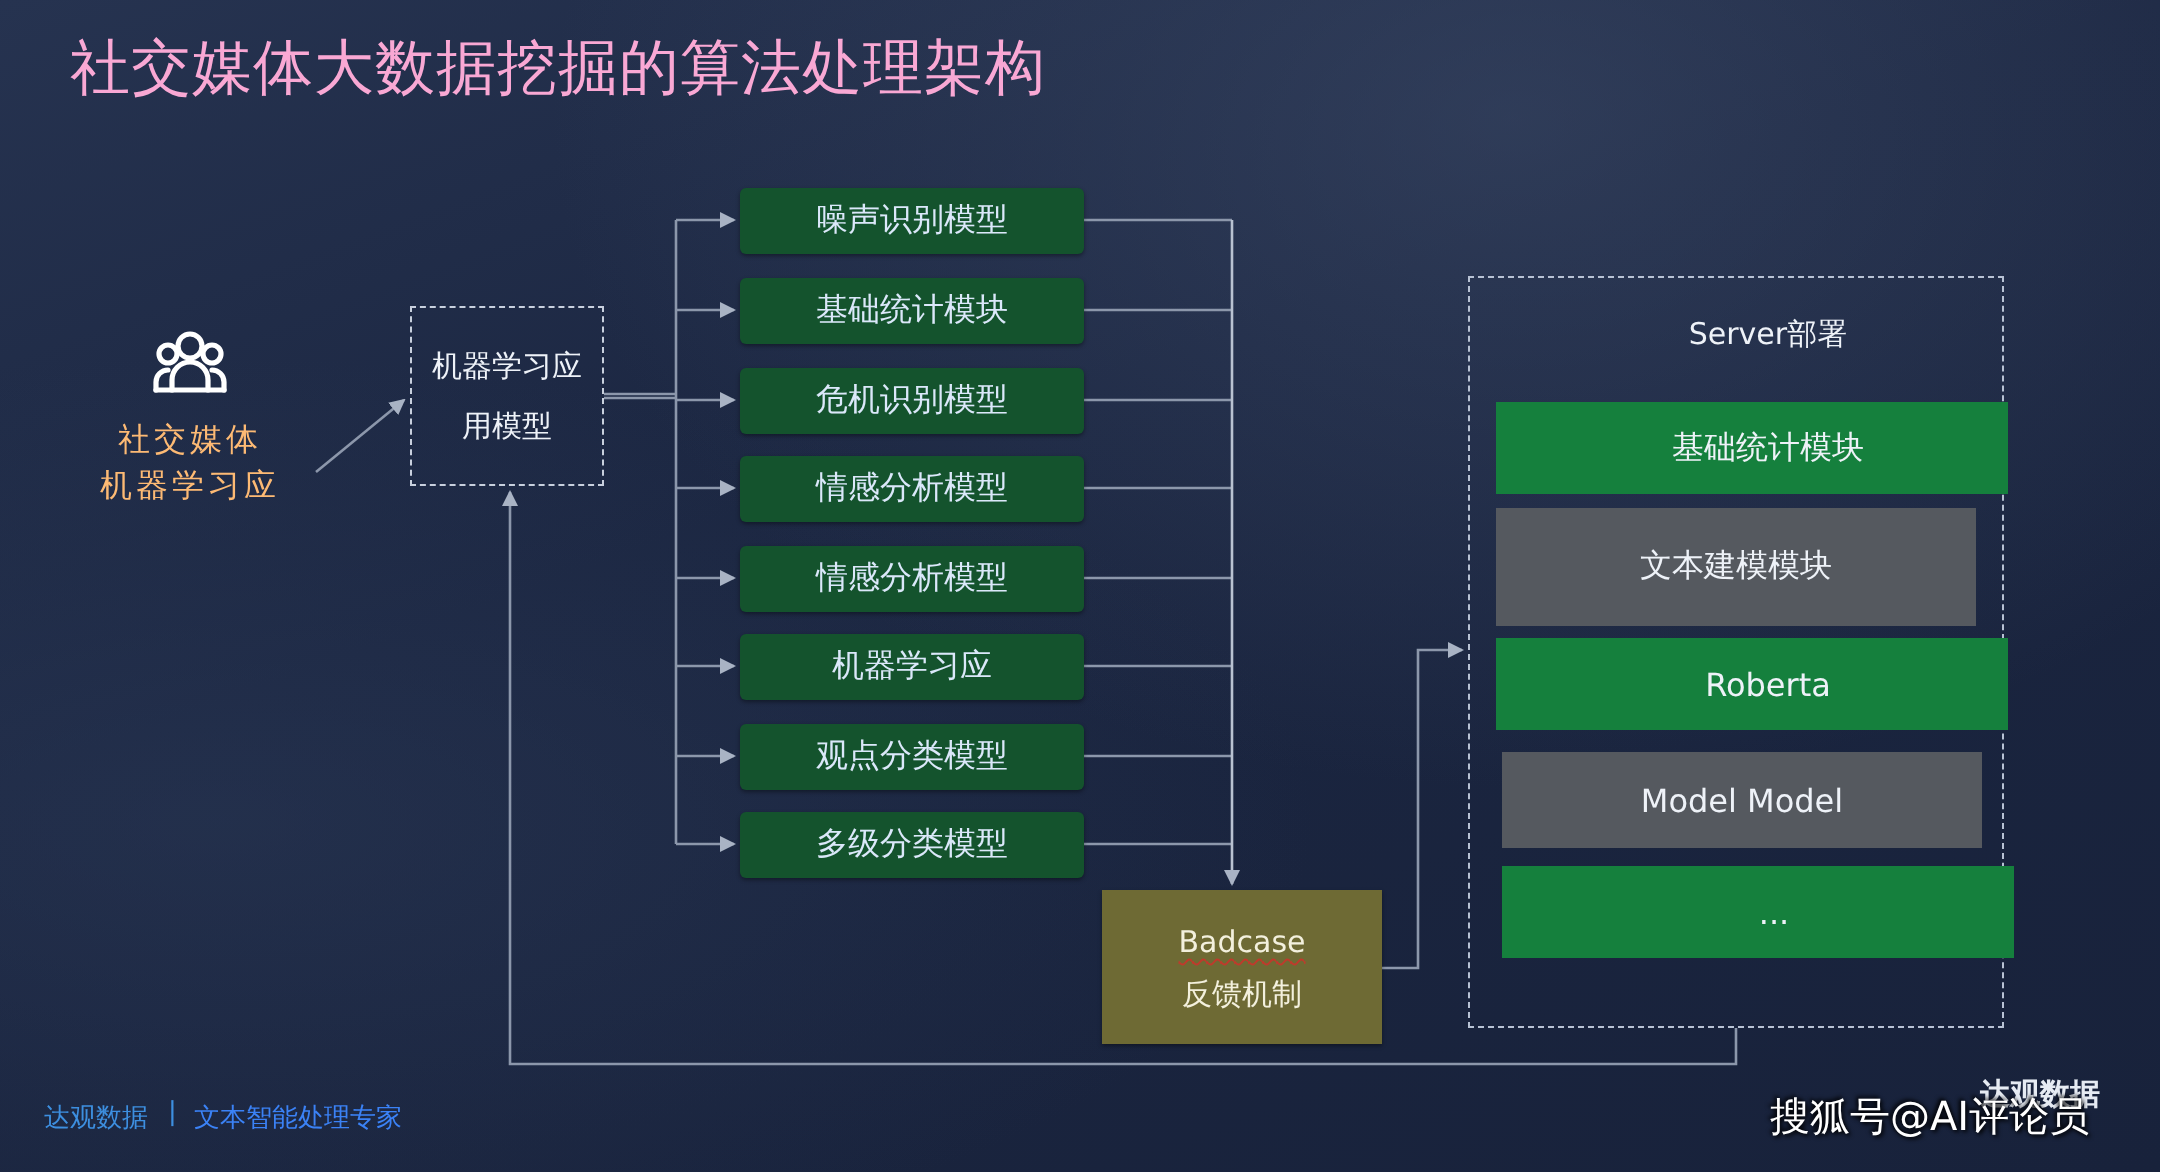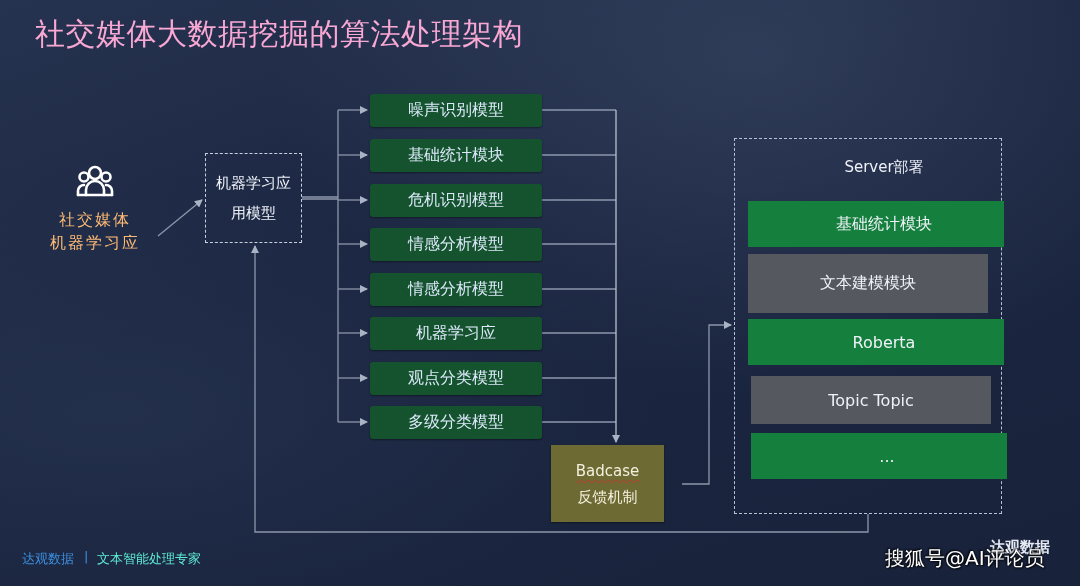--- a/index.html
+++ b/index.html
@@ -28,39 +28,39 @@
     border: 1px dashed #c8d0de; box-sizing: border-box;
     display: flex; align-items: center; justify-content: center; text-align: center;
     font-size: 15px; line-height: 30px; color: #eef2f8; padding: 0 6px;
   }
   .model {
     left: 370px; width: 172px; height: 33px; background: #14532d;
     border-radius: 3px; display: flex; align-items: center; justify-content: center;
     font-size: 16px; color: #dbe8fa; box-shadow: 0 1px 2px rgba(0,0,0,0.4);
   }
   .badcase {
-    left: 551px; top: 445px; width: 113px; height: 77px; background: #6e6a34;
+    left: 551px; top: 445px; width: 140px; height: 77px; background: #6e6a34;
     display: flex; flex-direction: column; align-items: center; justify-content: center;
     font-size: 15px; line-height: 26px; color: #f3f0dd; box-shadow: 0 1px 2px rgba(0,0,0,0.4);
   }
   .badcase .en { text-decoration: underline wavy #c0392b; text-decoration-thickness: 1px; text-underline-offset: 3px; }
   .server {
     left: 734px; top: 138px; width: 268px; height: 376px;
     border: 1px dashed #b8c2d4; box-sizing: border-box;
   }
   .server-title { left: 750px; top: 158px; width: 268px; text-align: center; font-size: 15px; color: #eef2f8; }
   .srv-item {
     left: 748px; width: 240px; height: 46px; display: flex; align-items: center; justify-content: center;
     font-size: 16px; color: #eef2f8;
   }
   .srv-blue { background: #15803d; padding-left: 16px; }
   .srv-gray { background: #55595f; }
   .footer-brand { left: 22px; top: 550px; font-size: 13px; color: #3d8fe0; }
   .footer-sep { left: 84px; top: 549px; font-size: 13px; color: #3d8fe0; }
-  .footer-tag { left: 97px; top: 550px; font-size: 13px; color: #5eead4; }
+  .footer-tag { left: 97px; top: 550px; font-size: 13px; color: #3b82f6; }
   .corner-logo { left: 990px; top: 538px; font-size: 15px; color: #e6ebf3; font-weight: bold; }
   .watermark {
     left: 885px; top: 545px; font-size: 20px; color: #ffffff; font-weight: normal;
     text-shadow: 1px 1px 2px #000, -1px -1px 2px #000;
   }
   svg.lines { position: absolute; left: 0; top: 0; }
 </style>
 </head>
 <body>
 
@@ -141,20 +141,20 @@
 <div class="abs badcase">
   <div class="en">Badcase</div>
   <div>反馈机制</div>
 </div>
 
 <div class="abs server"></div>
 <div class="abs server-title">Server部署</div>
 <div class="abs srv-item srv-blue" style="top:201px">基础统计模块</div>
 <div class="abs srv-item srv-gray" style="top:254px; height:59px">文本建模模块</div>
 <div class="abs srv-item srv-blue" style="top:319px">Roberta</div>
-<div class="abs srv-item srv-gray" style="top:376px; left:751px; height:48px">Topic Topic</div>
+<div class="abs srv-item srv-gray" style="top:376px; left:751px; height:48px">Model Model</div>
 <div class="abs srv-item srv-blue" style="top:433px; left:751px">...</div>
 
 <div class="abs footer-brand">达观数据</div>
 <div class="abs footer-sep">|</div>
 <div class="abs footer-tag">文本智能处理专家</div>
 <div class="abs corner-logo">达观数据</div>
 <div class="abs watermark">搜狐号@AI评论员</div>
 
 </body></html>

